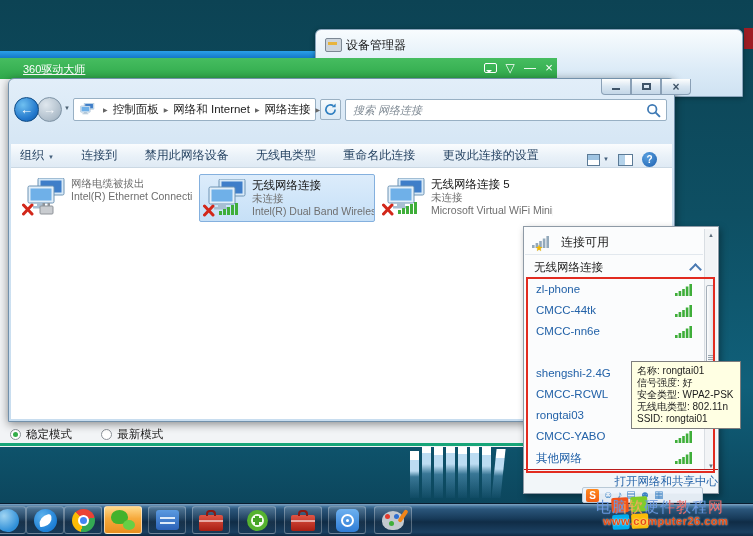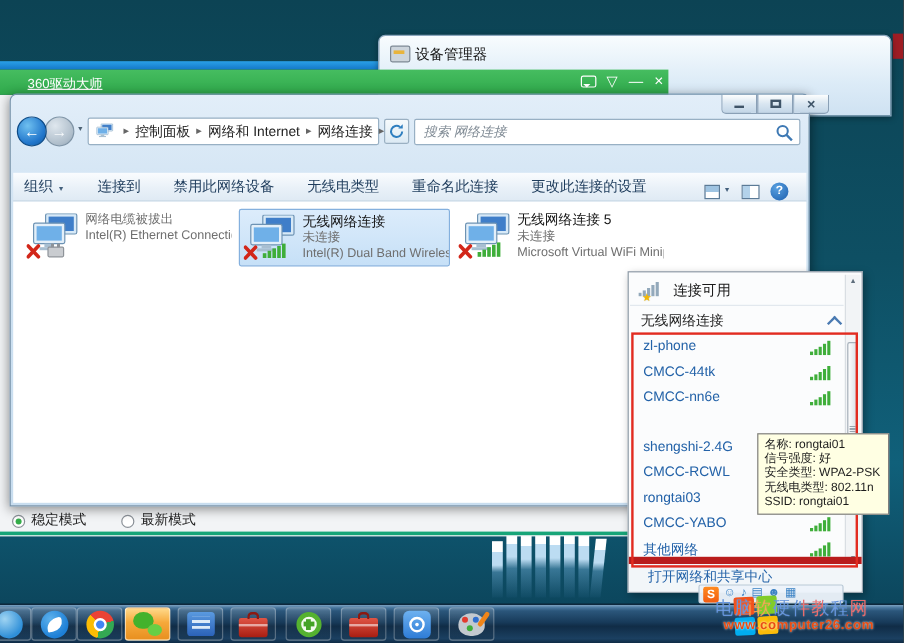--- a/index.html
+++ b/index.html
@@ -103,22 +103,22 @@
   .wp-row .nname{position:absolute;left:11px;top:4px;font-size:11.5px;color:#2362a8;}
   .wp-row .sig{position:absolute;right:9px;top:4px;}
   .wp-row.hl{left:2px;width:175px;background:linear-gradient(180deg,#eaf6fd,#cde9f9);border:1px solid #a4cdea;border-radius:2px;box-sizing:border-box;}
   .wp-scroll{position:absolute;right:1px;top:2px;width:13px;height:243px;background:#f2f4f6;border-left:1px solid #d9dee3;box-sizing:border-box;}
   .ws-arrow{position:absolute;left:0;width:100%;text-align:center;font-size:6px;color:#5f6e7c;}
   .ws-thumb{position:absolute;left:1px;top:56px;width:9px;height:84px;background:linear-gradient(90deg,#fdfdfd,#d8dfe6);
     border:1px solid #a6b0ba;border-radius:2px;box-sizing:border-box;}
   .ws-thumb::after{content:"";position:absolute;left:1px;bottom:8px;width:5px;height:5px;
     background:repeating-linear-gradient(0deg,#98a4ae 0 1px,transparent 1px 2px);}
   .wp-redbox{position:absolute;left:2px;top:50px;width:189px;height:196px;border:2px solid #e22b20;z-index:45;pointer-events:none;box-sizing:border-box;}
-  .wp-footer{position:absolute;left:0;right:0;bottom:0;height:23px;background:#f2f6f9;border-top:6px solid #b91c1c;
-    text-align:left;line-height:22px;font-size:11.5px;padding-left:16px;}
+  .wp-footer{position:absolute;left:0;right:0;bottom:0;height:23px;background:#f2f6f9;border-top:1px solid #b91c1c;
+    text-align:right;line-height:22px;font-size:11.5px;padding-left:16px;}
   .wp-footer span{color:#2362a8;}
 
   .sig{width:18px;height:13px;}
   .sig-green{fill:#3fae3a;}
   .sig-grey{fill:#93a9bb;}
 
   
   .tooltip{position:absolute;left:631px;top:361px;width:98px;z-index:60;background:#ffffe3;border:1px solid #7e7e7e;
     padding:3px 5px;font-size:10px;line-height:12px;color:#1c1c1c;white-space:nowrap;overflow:hidden;}
 

